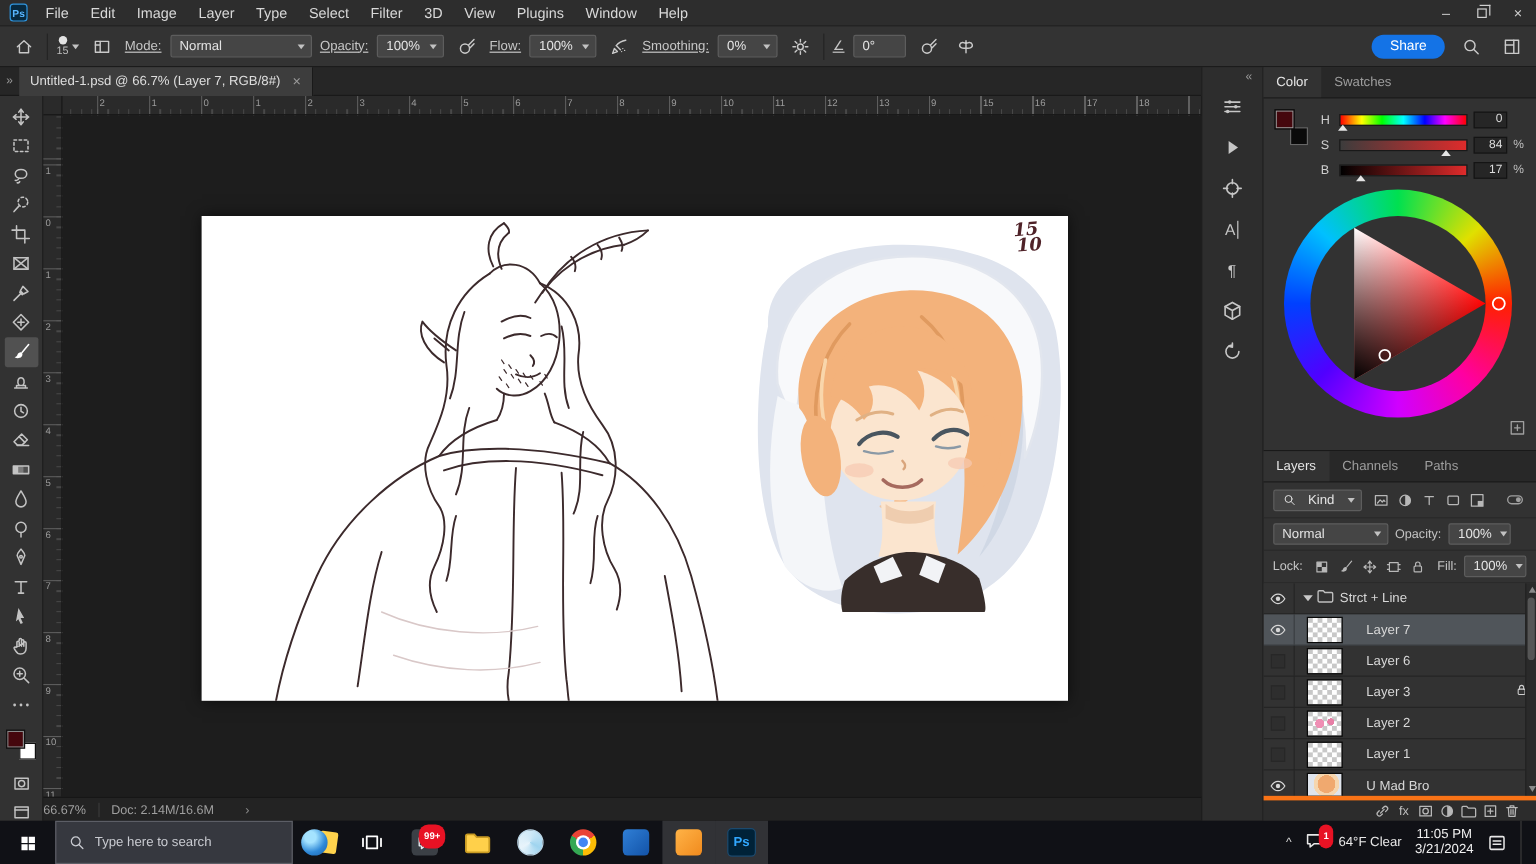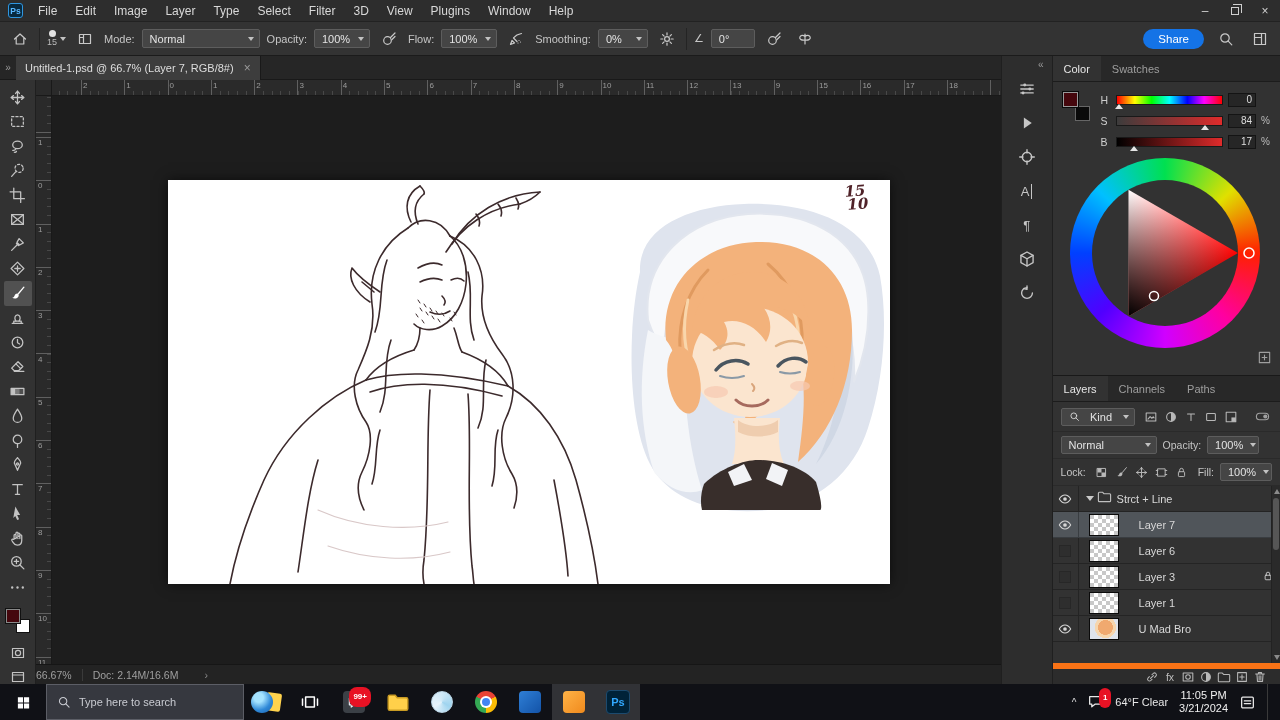--- a/index.html
+++ b/index.html
@@ -29,21 +29,21 @@
   .icn{stroke:currentColor;fill:none;stroke-width:1.2;stroke-linecap:round;stroke-linejoin:round;}
   #brush-preview{display:flex;align-items:center;gap:3px;}
   #brush-preview .tipwrap{display:flex;flex-direction:column;align-items:center;line-height:9px;}
   #brush-preview .tip{width:7px;height:7px;border-radius:50%;background:#e3e3e3;margin-bottom:1px;}
   #brush-preview .tipsize{font-size:9px;color:#bdbdbd;}
   .caret{width:0;height:0;border-left:3.5px solid transparent;border-right:3.5px solid transparent;
     border-top:4px solid #c2c2c2;flex:none;}
   .dd{display:inline-flex;align-items:center;justify-content:space-between;background:#454545;
     border:1px solid #5d5d5d;border-radius:2px;height:19px;padding:0 5px 0 7px;color:#e3e3e3;
     font-size:11px;gap:7px;flex:none;}
-  .ob-label{flex:none;}
+  .ob-label{flex:none;text-decoration:underline;}
   #share-btn{background:#1473e6;color:#fff;border-radius:12px;padding:4px 15px;font-size:11.5px;flex:none;}
   #ob-right{margin-left:auto;display:flex;align-items:center;gap:10px;}
 
   
   #workspace{position:absolute;top:56px;left:0;width:1280px;height:628px;display:flex;}
   #left-col{width:1004px;display:flex;flex-direction:column;}
   #tabrow{height:24px;background:#262626;border-bottom:1px solid #191919;display:flex;align-items:center;}
   .expander{width:16px;text-align:center;color:#9a9a9a;font-size:10px;flex:none;}
   #doc-tab{height:24px;display:flex;align-items:center;background:#3d3d3d;padding:0 9px;
     font-size:11px;color:#dedede;gap:10px;border-right:1px solid #191919;}
@@ -157,21 +157,21 @@
     background-size:100% 100%,100% 100%,8px 8px;}
   .thumb.art{background:radial-gradient(circle at 55% 42%,#f0a96f 0 38%,#f6d6ae 39% 55%,#dfe4ec 56% 100%);}
   .lname{margin-left:20px;font-size:11px;color:#d8d8d8;white-space:nowrap;}
   .lock-mini{margin-left:auto;color:#cdcdcd;}
   #layers-scrollbar{position:absolute;right:0;top:0;bottom:0;width:9px;background:#2a2a2a;
     border-left:1px solid #222;}
   #scroll-thumb{position:absolute;left:1px;top:12px;width:6px;height:52px;background:#565656;border-radius:3px;}
   .scroll-arrow{position:absolute;left:1.5px;width:0;height:0;border-left:3px solid transparent;border-right:3px solid transparent;}
   #scroll-up{top:3px;border-bottom:5px solid #8a8a8a;}
   #scroll-down{bottom:3px;border-top:5px solid #8a8a8a;}
-  #layers-footer{height:21px;background:#2c2c2c;border-top:6px solid #f97316;display:flex;
+  #layers-footer{height:21px;background:#2c2c2c;border-top:4px solid #f97316;display:flex;
     align-items:center;justify-content:flex-end;gap:2px;padding:0 12px;color:#bdbdbd;flex:none;}
   #fx-btn{font-size:10.5px;color:#bdbdbd;}
 
   
   #taskbar{position:absolute;left:0;bottom:0;width:1280px;height:36px;background:#101116;
     display:flex;align-items:stretch;color:#e8e8e8;z-index:10;}
   #start-btn{width:46px;display:flex;align-items:center;justify-content:center;color:#fff;flex:none;}
   #tb-search{width:198px;background:#36383f;border:1px solid #5c5e66;display:flex;align-items:center;
     gap:8px;padding:0 10px;font-size:11px;color:#c9cbd1;flex:none;}
   .tb-app{width:44px;display:flex;align-items:center;justify-content:center;position:relative;flex:none;}
@@ -855,20 +855,27 @@
               <span class="lname">Layer 3</span>
               <span class="lock-mini"><svg class="icn " width="12" height="12" viewBox="0 0 16 16">
                   <rect x="4.2" y="7" width="7.6" height="6" rx="1"></rect>
                   <path d="M5.7 7V5.2a2.3 2.3 0 0 1 4.6 0V7"></path>
                 </svg></span>
             </div>
             <div class="lrow">
               <div class="eye-well">
                 <span class="eye-empty"></span>
               </div>
+              <div class="thumb pink"></div>
+              <span class="lname">Layer 2</span>
+            </div>
+            <div class="lrow">
+              <div class="eye-well">
+                <span class="eye-empty"></span>
+              </div>
               <div class="thumb checker"></div>
               <span class="lname">Layer 1</span>
             </div>
             <div class="lrow">
               <div class="eye-well">
                 <svg class="icn " width="14" height="14" viewBox="0 0 16 16">
                   <path d="M1.5 8c1.8-3 4-4.5 6.5-4.5S12.7 5 14.5 8c-1.8 3-4 4.5-6.5 4.5S3.3 11 1.5 8z"></path>
                   <circle cx="8" cy="8" r="2.1" fill="currentColor" stroke="none"></circle>
                 </svg>
               </div>

